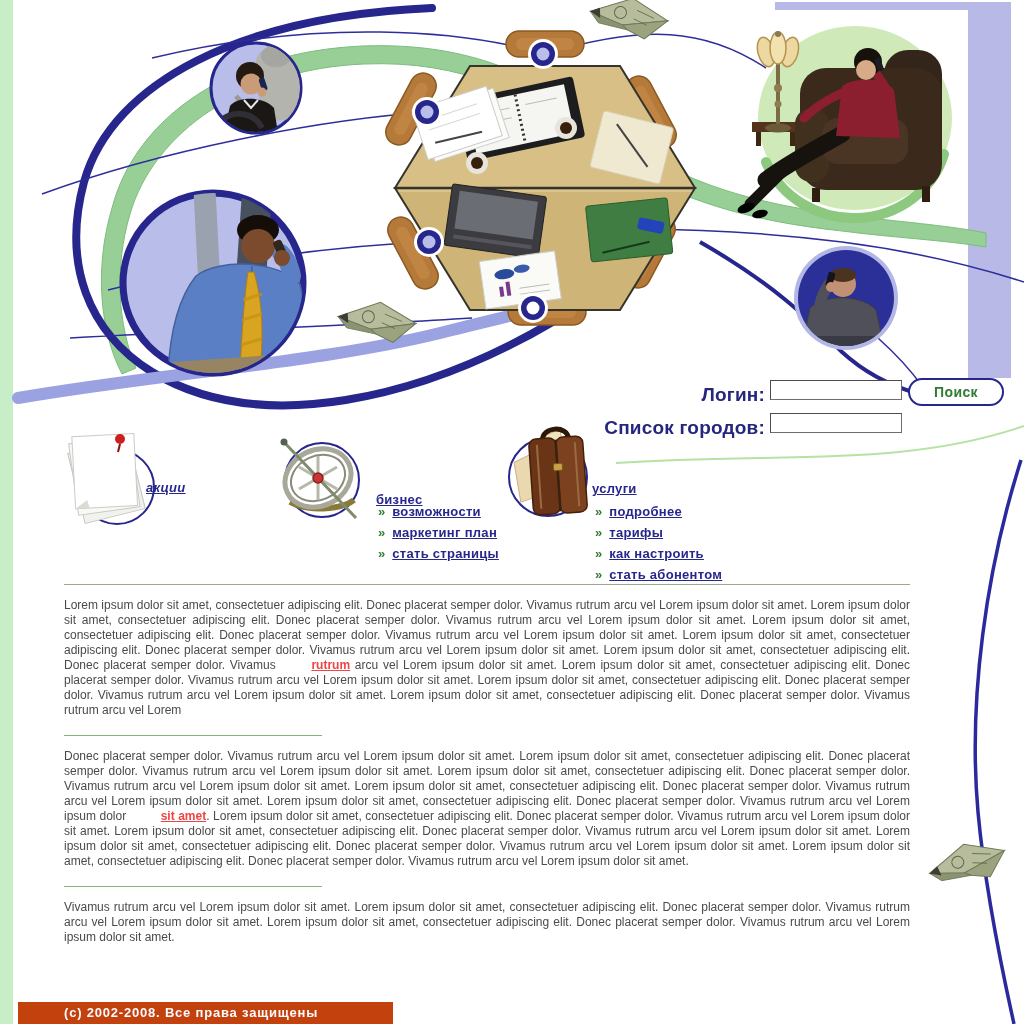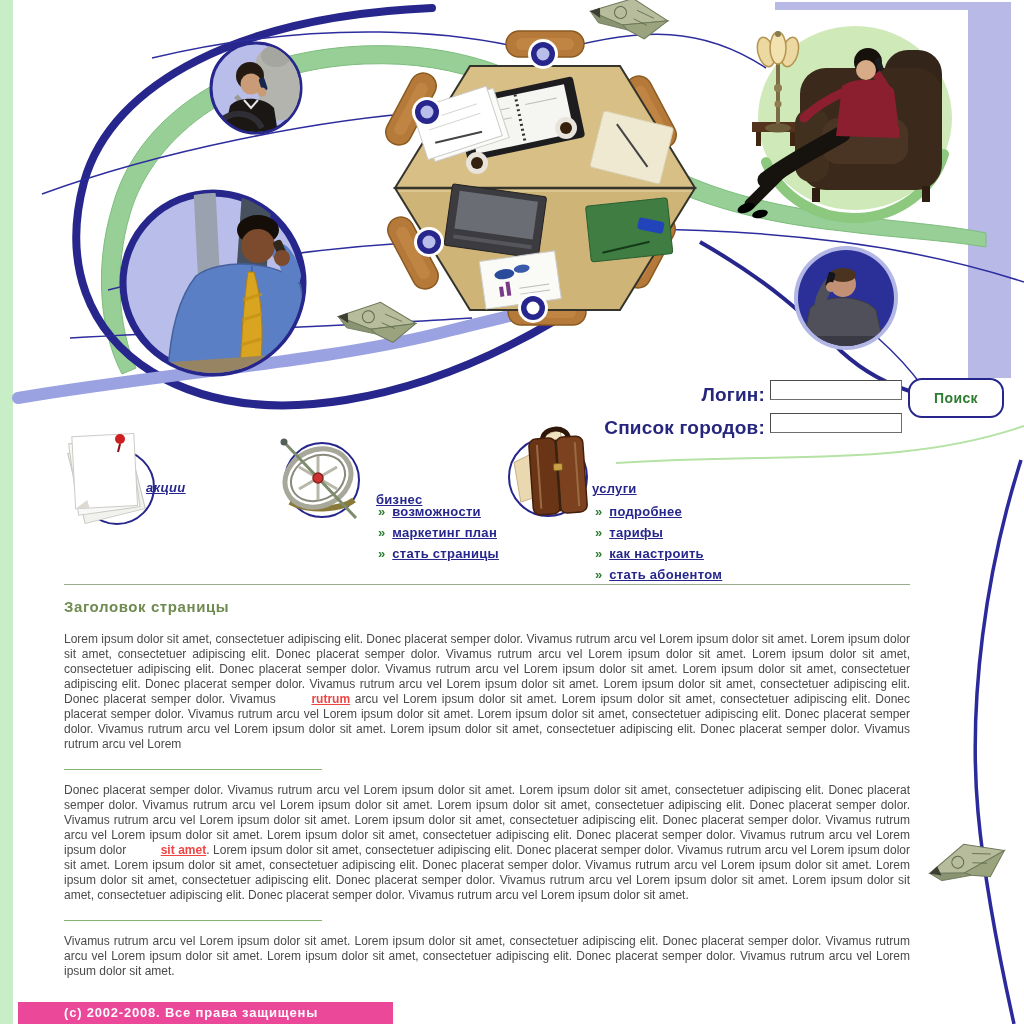--- a/index.html
+++ b/index.html
@@ -6,39 +6,39 @@
   body{width:1024px;height:1024px;position:relative;background:#fff;
        font-family:"Liberation Sans",sans-serif;overflow:hidden;}
   svg.hero{position:absolute;left:0;top:0;z-index:0;}
   .ov{position:absolute;z-index:2;}
   
   .form-label{color:#26267e;font-weight:bold;font-size:19px;letter-spacing:.2px;
               width:200px;text-align:right;}
   .text-input{position:absolute;width:124px;height:16px;border:1px solid #6e6e6e;
               border-top-color:#4c4c4c;border-left-color:#4c4c4c;background:#fff;
               font-size:12px;padding:1px 3px;z-index:2;}
-  .search-btn{position:absolute;left:908px;top:378px;width:96px;height:40px;background:#fff;
+  .search-btn{position:absolute;left:908px;top:378px;width:96px;height:28px;background:#fff;
               border:2px solid #26268c;border-radius:14px;color:#2e7d32;font-weight:bold;
               font-size:14px;font-family:"Liberation Sans",sans-serif;cursor:pointer;z-index:2;
               letter-spacing:.4px;}
   
   a.nav-link{color:#26268c;font-weight:bold;font-size:13px;text-decoration:underline;
              letter-spacing:.3px;cursor:pointer;}
   .submenu{line-height:21px;white-space:nowrap;}
   .submenu .row{height:21px;}
   .bullet{color:#2e7d32;font-weight:bold;font-size:13px;margin-right:7px;}
   
   .content{position:absolute;left:64px;top:584px;width:846px;z-index:2;}
   .hr-full{border:none;border-top:1px solid #9cab8e;margin:0 0 13px 0;}
   .hr-green{border:none;border-top:1px solid #85b573;width:258px;margin:17px auto 13px 0;}
   .page-title{margin:0 0 17px 0;font-size:15px;font-weight:bold;color:#6f8b51;letter-spacing:.6px;}
   .content p{margin:0;font-size:12px;line-height:15px;color:#4a4a4a;text-align:justify;}
   a.text-link{color:#ef4444;font-weight:bold;text-decoration:underline;cursor:pointer;margin-left:31px;}
   
-  .footer-bar{position:absolute;left:18px;top:1002px;width:375px;height:22px;background:#ec4899;
+  .footer-bar{position:absolute;left:18px;top:1002px;width:375px;height:22px;background:#c2410c;
               z-index:2;color:#fbfbff;font-weight:bold;font-size:13px;line-height:22px;
               padding-left:46px;box-sizing:border-box;letter-spacing:.8px;}
 </style>
 </head>
 <body>
 
 <svg class="hero" width="1024" height="1024" viewBox="0 0 1024 1024">
   <defs>
     <clipPath id="cdriver">
         <circle cx="256" cy="88" r="44"></circle>
@@ -384,21 +384,20 @@
   <div class="row">
     <span class="bullet">»</span><a class="nav-link">как настроить</a>
   </div>
   <div class="row">
     <span class="bullet">»</span><a class="nav-link">стать абонентом</a>
   </div>
 </div>
 
 <div class="content">
   <hr class="hr-full">
-  <h1 class="page-title">Заголовок страницы</h1>
   <p><span>Lorem ipsum dolor sit amet, consectetuer adipiscing elit. Donec placerat semper dolor. Vivamus rutrum arcu vel Lorem ipsum dolor sit amet. Lorem ipsum dolor sit amet, consectetuer adipiscing elit. Donec placerat semper dolor. Vivamus rutrum arcu vel Lorem ipsum dolor sit amet. Lorem ipsum dolor sit amet, consectetuer adipiscing elit. Donec placerat semper dolor. Vivamus rutrum arcu vel Lorem ipsum dolor sit amet. Lorem ipsum dolor sit amet, consectetuer adipiscing elit. Donec placerat semper dolor. Vivamus rutrum arcu vel Lorem ipsum dolor sit amet. Lorem ipsum dolor sit amet, consectetuer adipiscing elit. Donec placerat semper dolor. Vivamus </span><a class="text-link">rutrum</a><span> arcu vel Lorem ipsum dolor sit amet. Lorem ipsum dolor sit amet, consectetuer adipiscing elit. Donec placerat semper dolor. Vivamus rutrum arcu vel Lorem ipsum dolor sit amet. Lorem ipsum dolor sit amet, consectetuer adipiscing elit. Donec placerat semper dolor. Vivamus rutrum arcu vel Lorem ipsum dolor sit amet. Lorem ipsum dolor sit amet, consectetuer adipiscing elit. Donec placerat semper dolor. Vivamus rutrum arcu vel Lorem</span></p>
   <hr class="hr-green">
   <p><span>Donec placerat semper dolor. Vivamus rutrum arcu vel Lorem ipsum dolor sit amet. Lorem ipsum dolor sit amet, consectetuer adipiscing elit. Donec placerat semper dolor. Vivamus rutrum arcu vel Lorem ipsum dolor sit amet. Lorem ipsum dolor sit amet, consectetuer adipiscing elit. Donec placerat semper dolor. Vivamus rutrum arcu vel Lorem ipsum dolor sit amet. Lorem ipsum dolor sit amet, consectetuer adipiscing elit. Donec placerat semper dolor. Vivamus rutrum arcu vel Lorem ipsum dolor sit amet. Lorem ipsum dolor sit amet, consectetuer adipiscing elit. Donec placerat semper dolor. Vivamus rutrum arcu vel Lorem ipsum dolor </span><a class="text-link">sit amet</a><span>. Lorem ipsum dolor sit amet, consectetuer adipiscing elit. Donec placerat semper dolor. Vivamus rutrum arcu vel Lorem ipsum dolor sit amet. Lorem ipsum dolor sit amet, consectetuer adipiscing elit. Donec placerat semper dolor. Vivamus rutrum arcu vel Lorem ipsum dolor sit amet. Lorem ipsum dolor sit amet, consectetuer adipiscing elit. Donec placerat semper dolor. Vivamus rutrum arcu vel Lorem ipsum dolor sit amet. Lorem ipsum dolor sit amet, consectetuer adipiscing elit. Donec placerat semper dolor. Vivamus rutrum arcu vel Lorem ipsum dolor sit amet.</span></p>
   <hr class="hr-green">
   <p><span>Vivamus rutrum arcu vel Lorem ipsum dolor sit amet. Lorem ipsum dolor sit amet, consectetuer adipiscing elit. Donec placerat semper dolor. Vivamus rutrum arcu vel Lorem ipsum dolor sit amet. Lorem ipsum dolor sit amet, consectetuer adipiscing elit. Donec placerat semper dolor. Vivamus rutrum arcu vel Lorem ipsum dolor sit amet.</span></p>
 </div>
 
 <div class="footer-bar">(c) 2002-2008. Все права защищены</div>
 
 </body></html>

